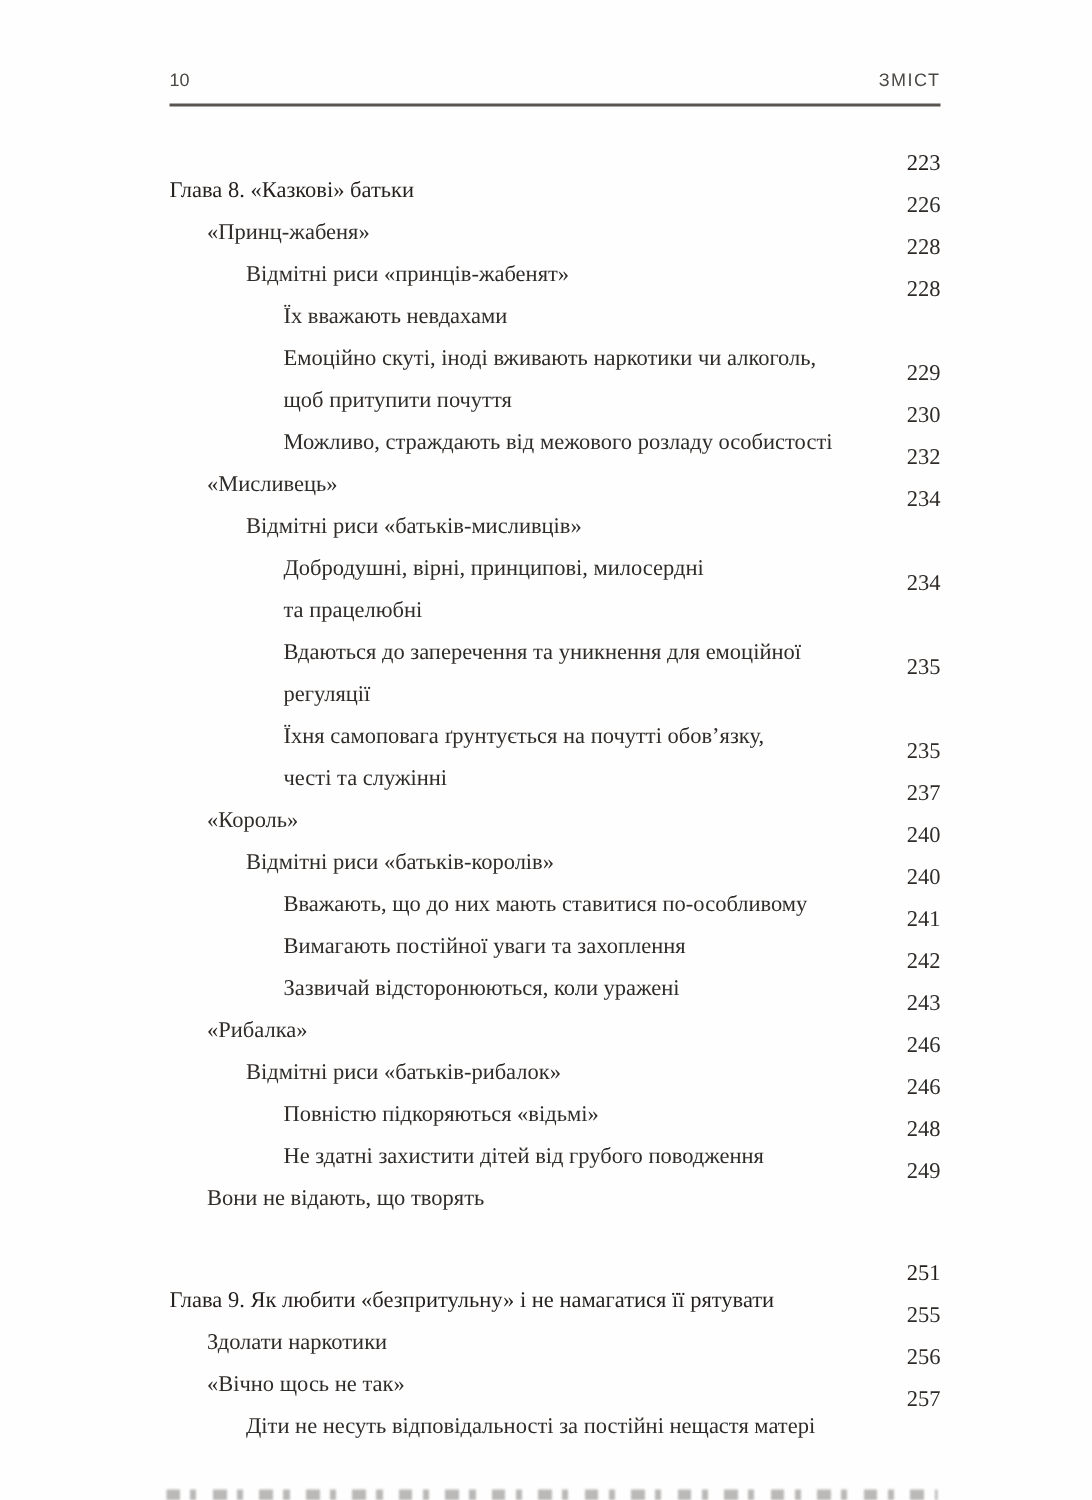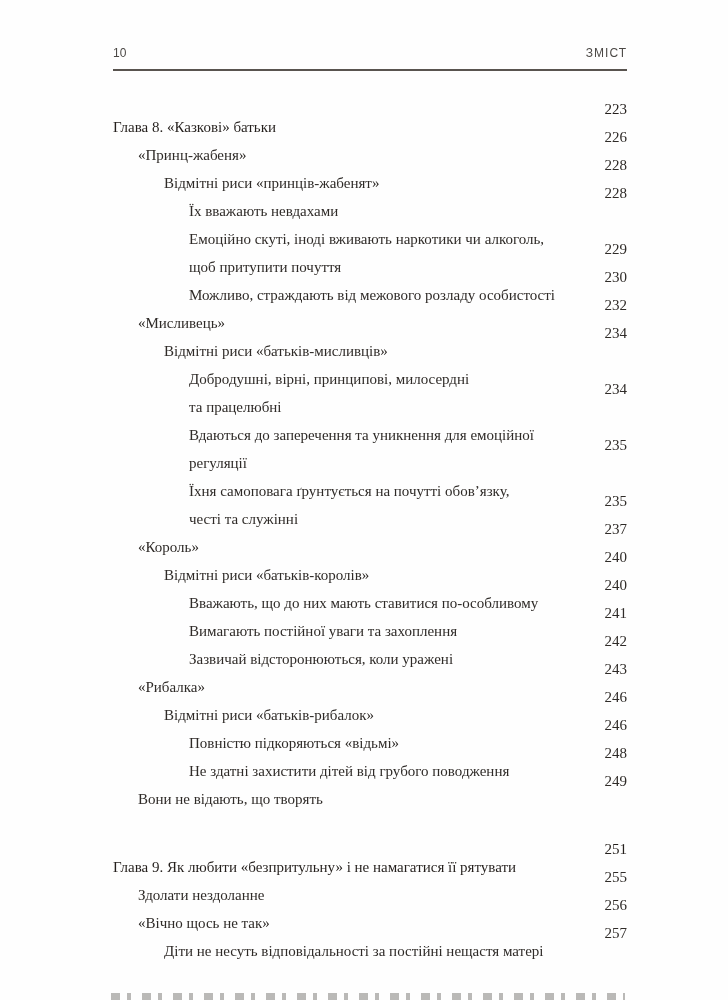--- a/index.html
+++ b/index.html
@@ -181,21 +181,21 @@
           <span class="entry-title">Вони не відають, що творять</span>
           <span class="entry-page">249</span>
         </div>
       </div>
       <div class="toc-section">
         <div class="toc-row level-0 bold">
           <span class="entry-title">Глава 9. Як любити «безпритульну» і не намагатися її рятувати</span>
           <span class="entry-page">251</span>
         </div>
         <div class="toc-row level-1">
-          <span class="entry-title">Здолати нездоланне</span>
+          <span class="entry-title">Здолати наркотики</span>
           <span class="entry-page">255</span>
         </div>
         <div class="toc-row level-1">
           <span class="entry-title">«Вічно щось не так»</span>
           <span class="entry-page">256</span>
         </div>
         <div class="toc-row level-2">
           <span class="entry-title">Діти не несуть відповідальності за постійні нещастя матері</span>
           <span class="entry-page">257</span>
         </div>

